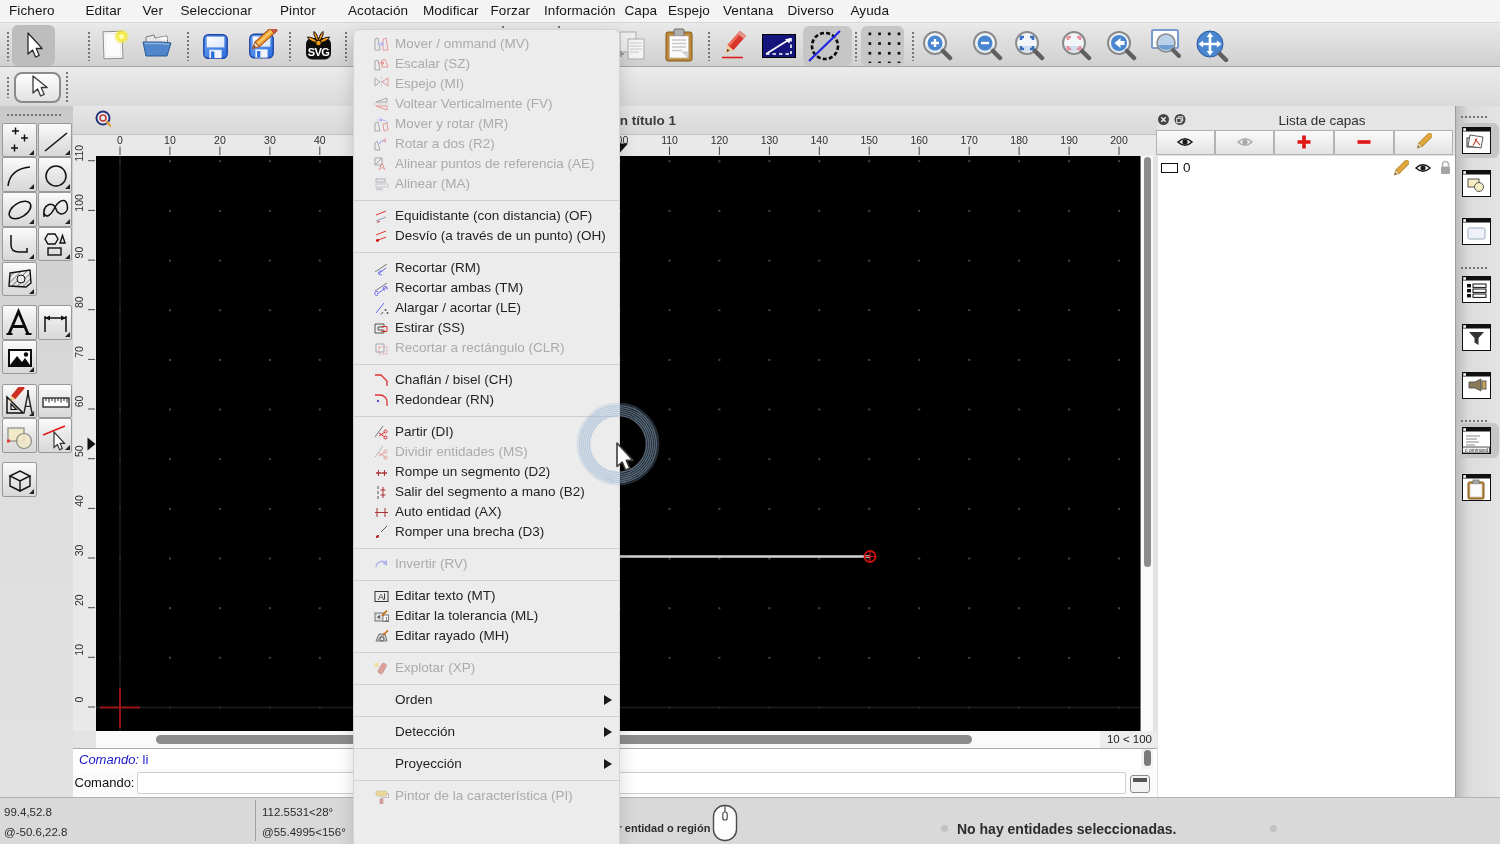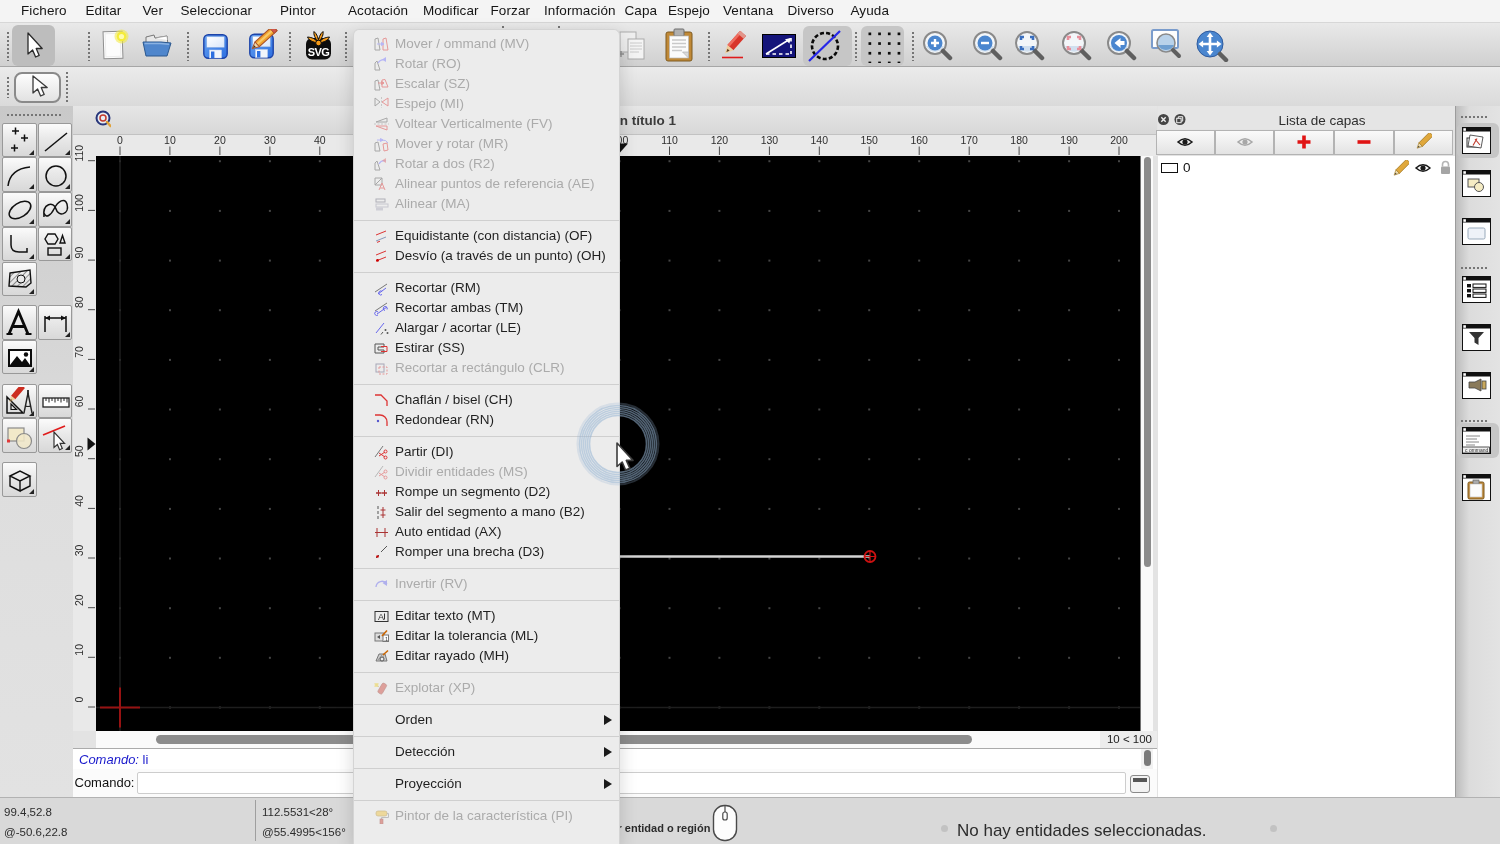--- a/index.html
+++ b/index.html
@@ -22,21 +22,21 @@
 .mi.en .tx{color:#1f1f1f}
 .mi.dis .ic{opacity:0.45}
 .msep{height:12px;position:relative}
 .msep:after{content:"";position:absolute;left:0;right:0;top:5.5px;height:1px;background:#cfcfcf}
 .sub .arr{position:absolute;left:250px;top:4.5px;width:0;height:0;border-top:5.5px solid transparent;border-bottom:5.5px solid transparent;border-left:8px solid #1a1a1a}
 .st{position:absolute;font-size:11.5px;color:#2c2c2c}
 </style></head><body>
 <div class="app">
 
 <div class="mb">
-<span style="left:21px">Fichero</span>
+<span style="left:9px">Fichero</span>
 <span style="left:85.5px">Editar</span>
 <span style="left:142.5px">Ver</span>
 <span style="left:180.5px">Seleccionar</span>
 <span style="left:280px">Pintor</span>
 <span style="left:348px">Acotación</span>
 <span style="left:423px">Modificar</span>
 <span style="left:490.5px">Forzar</span>
 <span style="left:544px">Información</span>
 <span style="left:624.5px">Capa</span>
 <span style="left:668px">Espejo</span>
@@ -857,39 +857,31 @@
 <div class="ab" style="left:255px;top:800px;width:1px;height:41px;background:#9f9f9f"></div>
 <div class="st" style="left:262px;top:806px">112.5531&lt;28°</div>
 <div class="st" style="left:262px;top:826px">@55.4995&lt;156°</div>
 <div class="st" style="left:560px;top:822px;font-weight:bold;font-size:11px">Seleccionar entidad o región</div>
 <svg class="ab" style="left:712px;top:804px" width="26" height="38">
       <rect x="1.5" y="1.5" width="23" height="35" rx="11" fill="#fdfdfd" stroke="#4a4a4a" stroke-width="1.4"></rect>
 <line x1="13" y1="2" x2="13" y2="16" stroke="#4a4a4a" stroke-width="1.2"></line>
 <rect x="10.8" y="8" width="4.4" height="8" rx="2" fill="#fdfdfd" stroke="#4a4a4a" stroke-width="1.2"></rect>
     </svg>
 <div class="ab" style="left:941px;top:825px;width:7px;height:7px;border-radius:50%;background:#c2c2c2"></div>
-<div class="st" style="left:957px;top:821px;font-weight:normal;font-size:17px">No hay entidades seleccionadas.</div>
+<div class="st" style="left:957px;top:821px;font-weight:bold;font-size:14px">No hay entidades seleccionadas.</div>
 <div class="ab" style="left:1270px;top:825px;width:7px;height:7px;border-radius:50%;background:#c2c2c2"></div>
 <div class="menu">
       <div style="height:4px"></div>
 <div class="mi dis">
         <svg class="ic" viewBox="0 0 15 15">
           <path d="M1,2 L4,1 L6,13 L1,13 Z" fill="none" stroke="#555"></path>
           <path d="M9,2 L12,1 L14,13 L9,13 Z" fill="none" stroke="#d33"></path>
           <path d="M3,7 h7 M10,7 l-2.5,-1.6 v3.2 z" stroke="#77f" fill="#77f"></path>
         </svg>
         <span class="tx">Mover / ommand (MV)</span>
-      </div>
-<div class="mi dis">
-        <svg class="ic" viewBox="0 0 15 15">
-          <path d="M1,6 L3,4 L6,13 L1,13 Z" fill="none" stroke="#555"></path>
-          <path d="M4,6 A7,7 0 0 1 12,3" fill="none" stroke="#77f" stroke-width="1.2"></path>
-          <path d="M12,0 v5 l-4,-2.5 z" fill="#77f"></path>
-        </svg>
-        <span class="tx">Rotar (RO)</span>
       </div>
 <div class="mi dis">
         <svg class="ic" viewBox="0 0 15 15">
           <path d="M1,4 L4,3 L6,13 L1,13 Z" fill="none" stroke="#555"></path>
           <path d="M7,1 L10,0.5 L13,8 L7,8 Z" fill="none" stroke="#d33" transform="translate(1,2)"></path>
           <path d="M4,6 h6 M10,6 l-2.5,-1.6 v3.2 z" stroke="#d33" fill="#d33"></path>
         </svg>
         <span class="tx">Escalar (SZ)</span>
       </div>
 <div class="mi dis">

